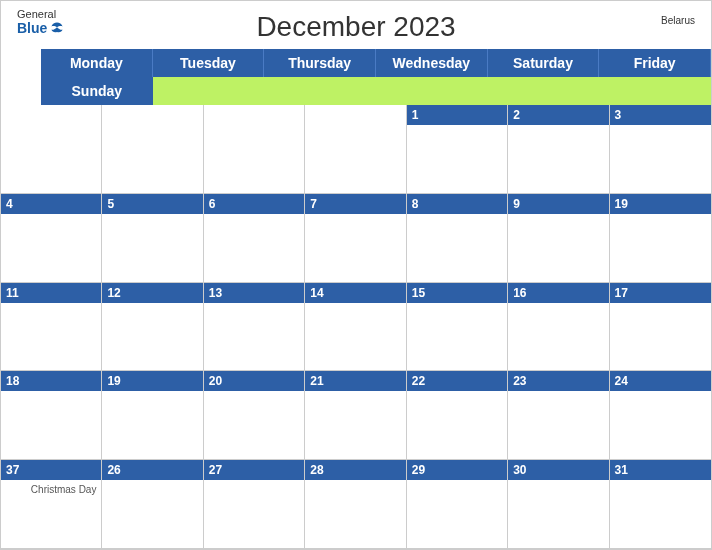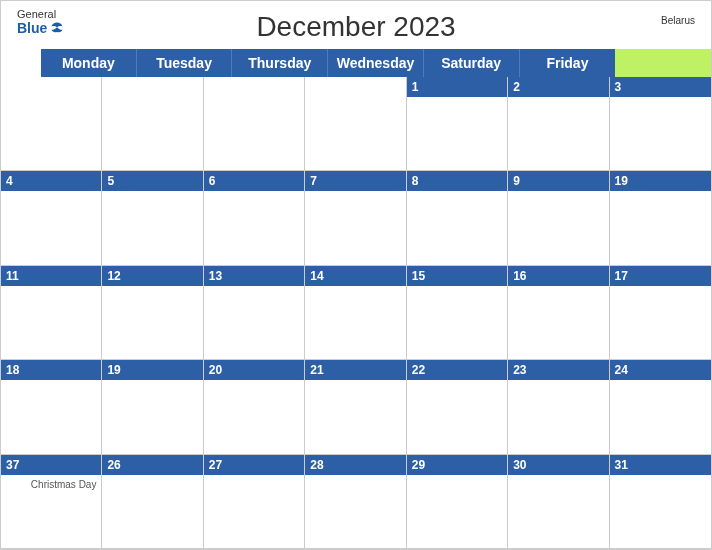--- a/index.html
+++ b/index.html
@@ -59,21 +59,21 @@
     }
     .country-label {
       position: absolute;
       right: 16px;
       top: 14px;
       font-size: 10px;
       color: #333;
     }
     .day-headers {
       display: grid;
-      grid-template-columns: repeat(7, 1fr);
+      grid-template-columns: repeat(6, 1fr);
       background: #bef264;
       margin-left: 40px;
     }
     .day-header {
       background: #2d5fa6;
       color: #fff;
       text-align: center;
       padding: 6px 0;
       font-size: 14px;
       font-weight: bold;
@@ -140,20 +140,21 @@
     <span class="country-label">Belarus</span>
   </div>
 
   <div class="day-headers">
     <div class="day-header">Monday</div>
     <div class="day-header">Tuesday</div>
     <div class="day-header">Thursday</div>
     <div class="day-header">Wednesday</div>
     <div class="day-header">Saturday</div>
     <div class="day-header">Friday</div>
+    <div class="day-header">Sunday</div>
   </div>
 
   <div class="calendar-grid" id="calendar-grid">
   <div class="calendar-cell empty"></div>
       <div class="calendar-cell empty"></div>
       <div class="calendar-cell empty"></div>
       <div class="calendar-cell empty"></div>
       <div class="calendar-cell">
         <div class="cell-number-row">
           <span class="cell-number">1</span>

